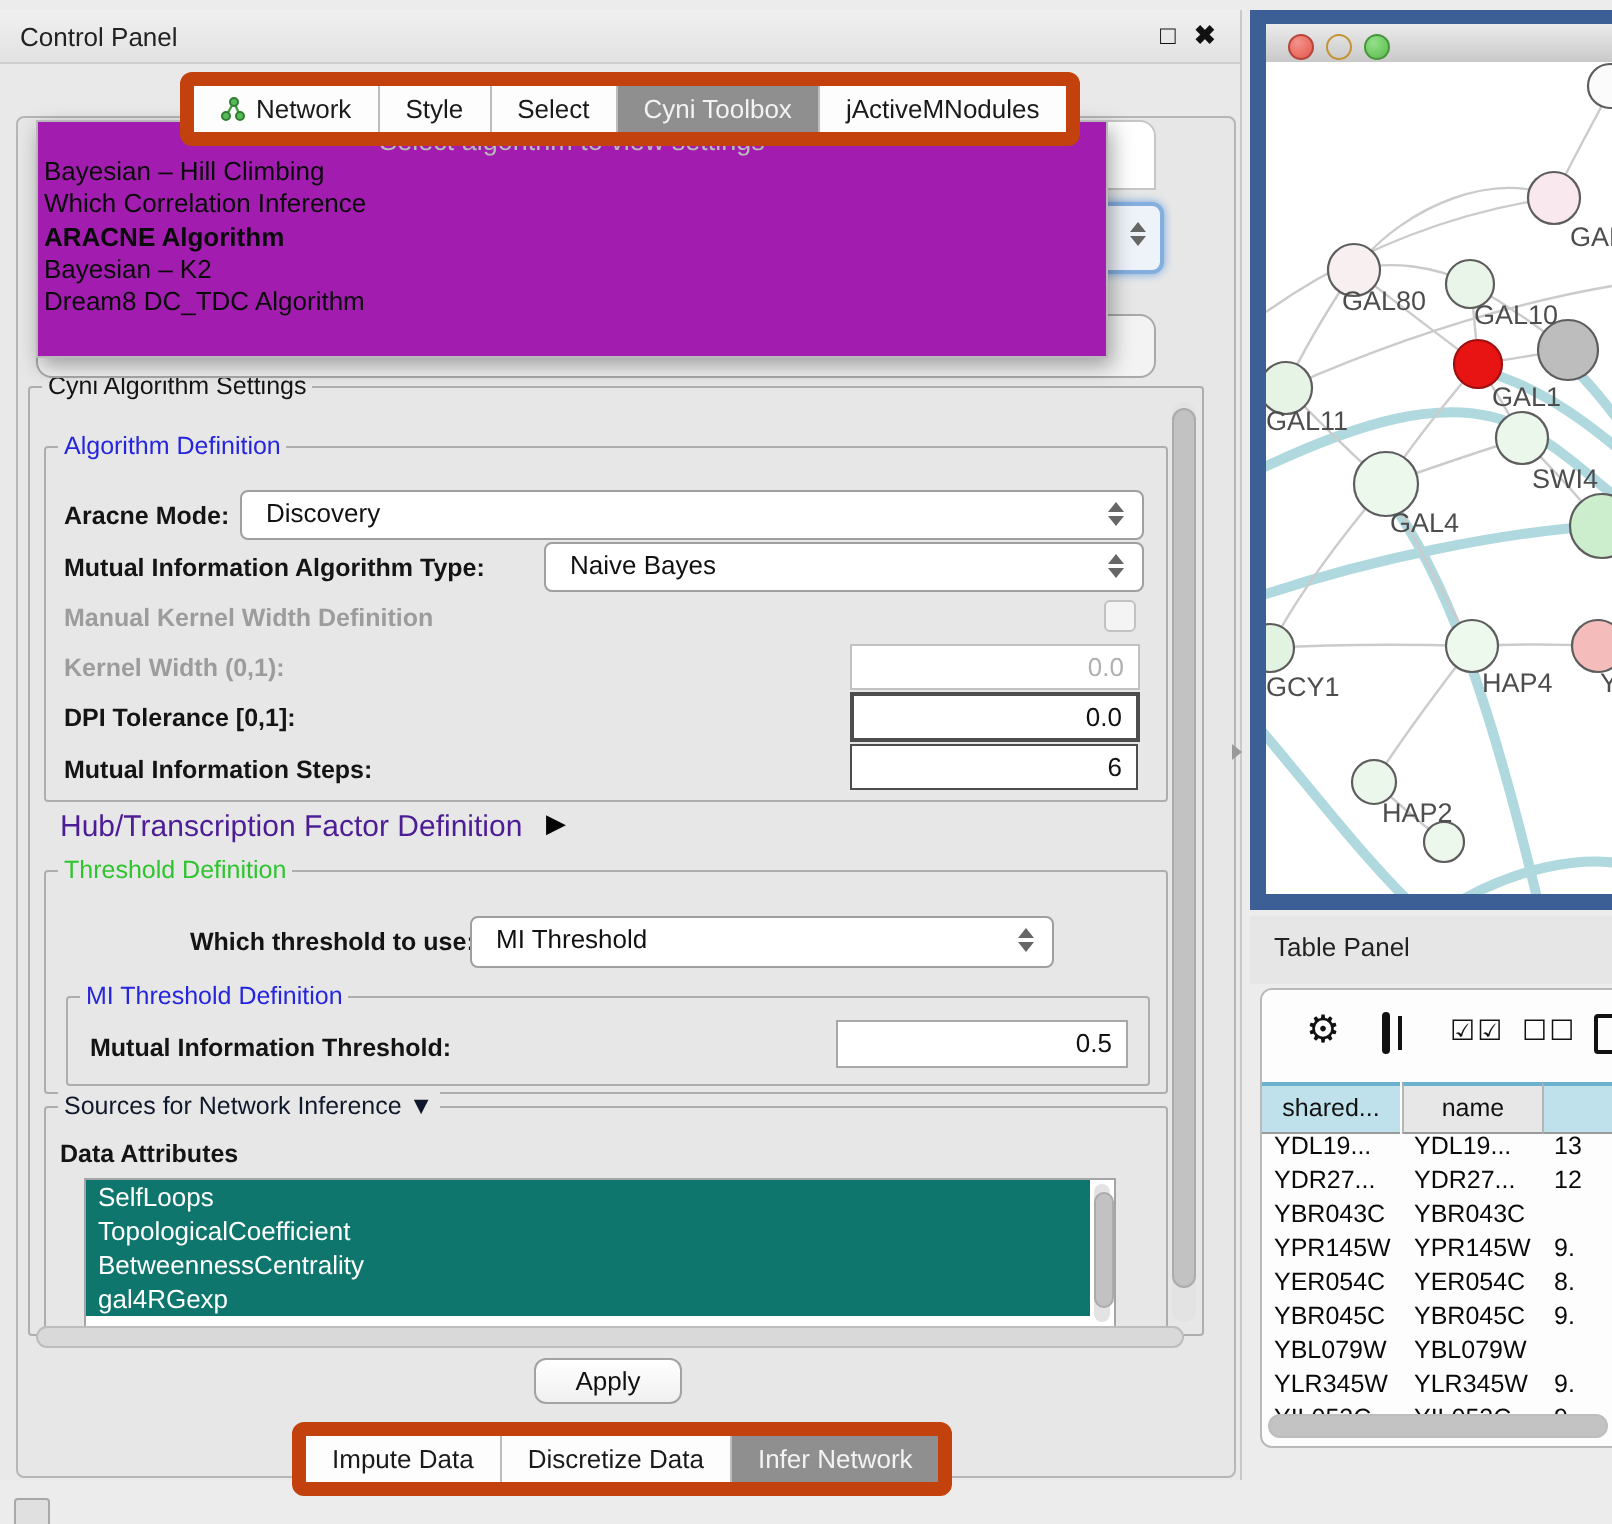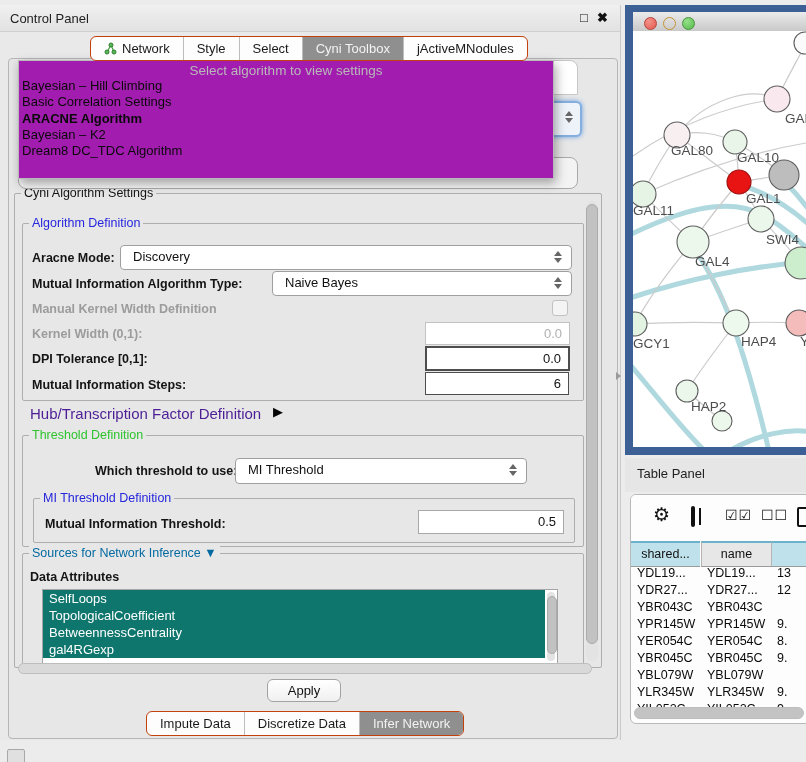--- a/index.html
+++ b/index.html
@@ -8,21 +8,21 @@
   .abs{position:absolute;}
   
   .cp-win{left:0;top:5px;width:620px;height:735px;background:#e9e9e9;border-right:1px solid #c9c9c9;}
   .cp-titlebar{left:0;top:0;width:620px;height:26px;background:linear-gradient(#f0f0f0,#e2e2e2);
                border-bottom:1px solid #cfcfcf;}
   .cp-title{left:10px;top:6px;font-size:13px;color:#222;}
   .tb-ico{top:5px;font-size:13px;color:#111;cursor:default;font-weight:bold;}
   
   .cp-card{left:8px;top:53px;width:608px;height:679px;background:#e7e7e7;border:1px solid #b6b6b6;border-radius:4px;}
   
-  .seg{display:flex;height:23px;border:1px solid #c2410c;border-radius:6px;overflow:hidden;background:#fdfdfd;justify-content:space-between;}
+  .seg{display:flex;height:23px;border:7px solid #c2410c;border-radius:6px;overflow:hidden;background:#fdfdfd;justify-content:space-between;}
   .seg .sg{padding:0 13px;line-height:23px;font-size:13px;color:#1a1a1a;border-left:1px solid #bcbcbc;white-space:nowrap;display:flex;align-items:center;gap:5px;}
   .seg .sg:first-child{border-left:none;}
   .seg .sel{background:#8f8f8f;color:#f3f3f3;}
   
   .combo-strip{left:18px;top:55px;width:558px;height:33px;background:#ffffff;border:1px solid #c6c6c6;border-radius:8px 8px 0 0;z-index:40;}
   .focus-combo{left:548px;top:96px;width:30px;height:32px;background:#eef3fa;border:2px solid #84aede;border-radius:0 6px 6px 0;box-shadow:0 0 5px #6fa3e0;z-index:30;}
   .ghost-field{left:18px;top:152px;width:558px;height:30px;background:#f3f3f3;border:1px solid #a9a9a9;border-radius:8px;z-index:20;}
   .ghost-field span{display:block;margin:6px 0 0 14px;font-size:13px;color:#a0a0a0;}
   .popup{left:18px;top:55px;width:534px;height:117px;background:#a21caf;border:1px solid #b9b9b9;
          box-shadow:2px 4px 10px rgba(0,0,0,.35);z-index:50;}
@@ -118,21 +118,21 @@
           <i class="d"></i>
         </span>
     </div>
     <div class="abs ghost-field">
       <span>gal-filtered sif default node</span>
     </div>
 
     <div class="abs popup">
       <span class="ph">Select algorithm to view settings</span>
       <span class="it">Bayesian – Hill Climbing</span>
-      <span class="it">Basic Correlation Settings</span>
+      <span class="it">Which Correlation Inference</span>
       <span class="it hi">ARACNE Algorithm</span>
       <span class="it">Bayesian – K2</span>
       <span class="it">Dream8 DC_TDC Algorithm</span>
     </div>
 
     <div class="abs grp" style="left:14px;top:188px;width:586px;height:473px;">
       <span class="grp-lab" style="color:#141414;">Cyni Algorithm Settings</span>
     </div>
 
     <div class="abs grp" style="left:22px;top:218px;width:560px;height:176px;">
@@ -185,21 +185,21 @@
     </div>
     <div class="abs grp" style="left:33px;top:493px;width:540px;height:43px;">
       <span class="grp-lab blue">MI Threshold Definition</span>
     </div>
     <span class="abs lab-b" style="left:45px;top:512px;">Mutual Information Threshold:</span>
     <div class="abs tf" style="left:418px;top:505px;width:144px;height:22px;border:1px solid #a8a8a8;">
       <span>0.5</span>
     </div>
 
     <div class="abs grp" style="left:22px;top:548px;width:560px;height:114px;">
-      <span class="grp-lab" style="color:#0369a1;white-space:nowrap;"><span>Sources for Network Inference</span> <span>▼</span></span>
+      <span class="grp-lab" style="color:#0f172a;white-space:nowrap;"><span>Sources for Network Inference</span> <span>▼</span></span>
     </div>
     <span class="abs lab-b" style="left:30px;top:565px;">Data Attributes</span>
     <div class="abs attr-list" style="left:42px;top:584px;width:514px;height:73px;overflow:hidden;">
       <div class="attr-it">SelfLoops</div>
       <div class="attr-it">TopologicalCoefficient</div>
       <div class="attr-it">BetweennessCentrality</div>
       <div class="attr-it">gal4RGexp</div>
       <div class="abs vscroll" style="right:2px;top:2px;width:8px;height:69px;">
         <div class="vthumb" style="width:8px;height:56px;margin-top:4px;"></div>
       </div>

